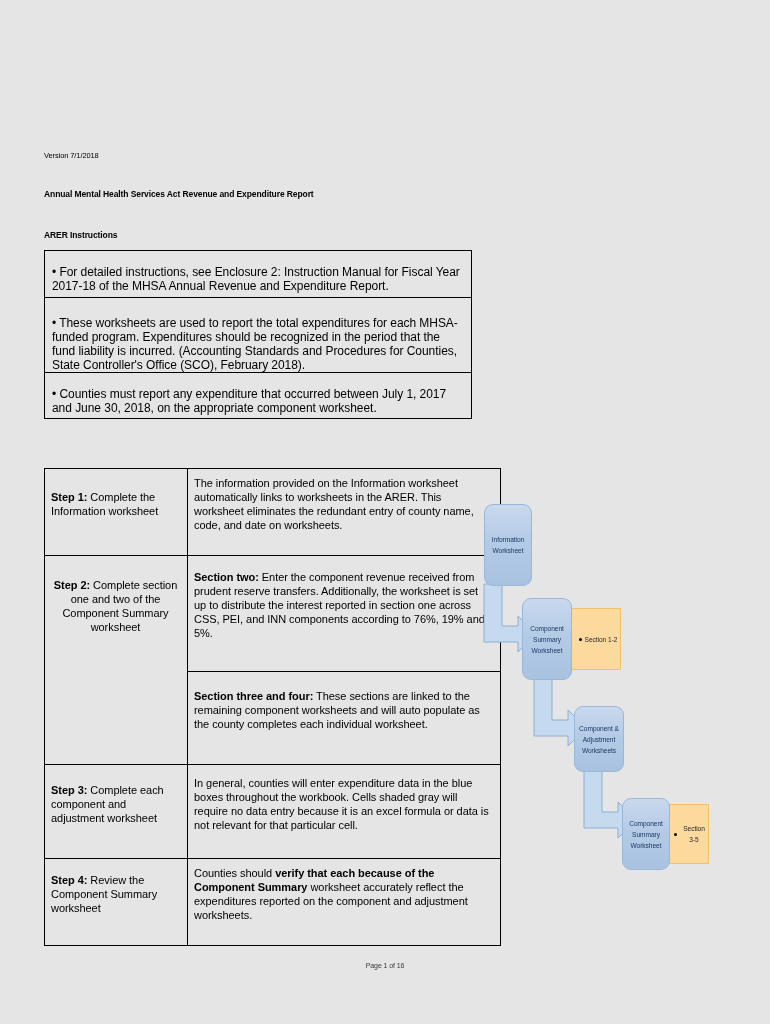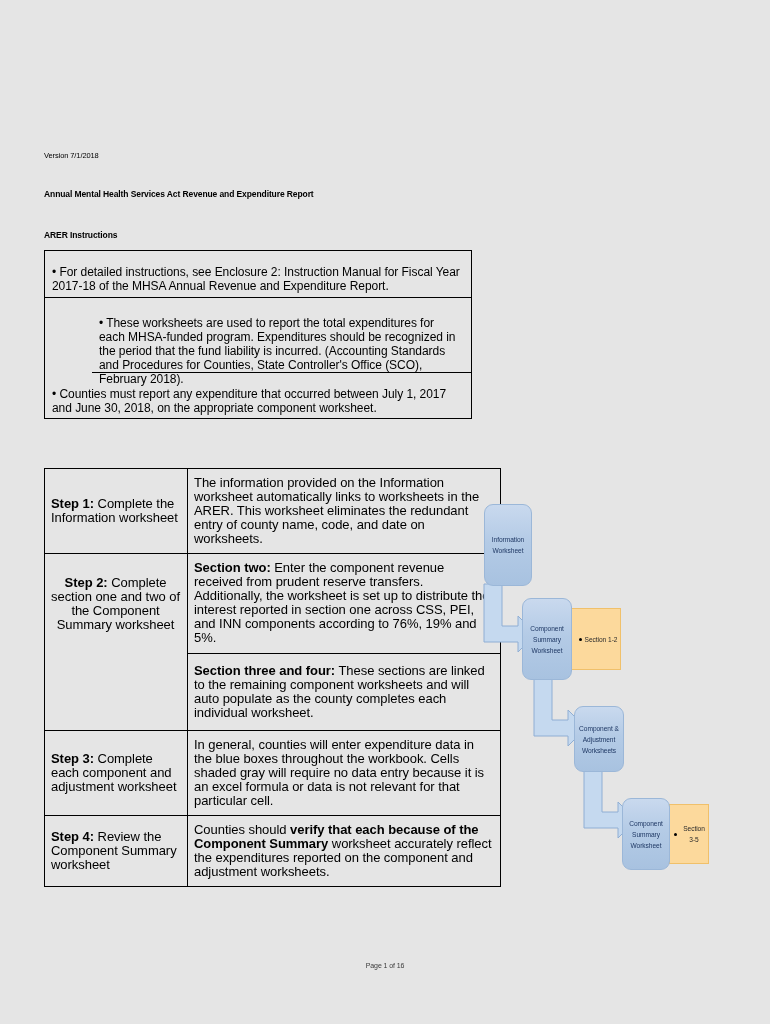--- a/index.html
+++ b/index.html
@@ -58,38 +58,38 @@
     box-sizing: border-box;
     padding: 12px 8px 12px 7px;
     font-size: 12px;
     line-height: 14px;
     letter-spacing: -0.05px;
   }
   .bullet-box:last-child {
     border-bottom: none;
   }
   .bullet-box.b1 { height: 47px; padding-top: 14px; }
-  .bullet-box.b2 { height: 75px; padding-top: 18px; margin-left: 47px; }
+  .bullet-box.b2 { height: 75px; padding-top: 18px; }
   .bullet-box.b3 { height: 45px; padding-top: 14px; }
   .bullet-box.b4 { height: 45px; padding-top: 14px; }
 
   
   .steps-table {
     position: absolute;
     left: 44px;
     top: 468px;
     width: 428px;
     border-collapse: collapse;
     table-layout: fixed;
   }
   .steps-table td {
     border: 1px solid #000000;
     vertical-align: middle;
-    padding: 7px 7px 7px 6px;
-    font-size: 13px;
+    padding: 7px 7px 23px 6px;
+    font-size: 11px;
     line-height: 14px;
     letter-spacing: -0.05px;
   }
   .steps-table td.col-left {
     width: 129px;
   }
   .steps-table td.col-right {
     width: 299px;
     vertical-align: top;
   }

